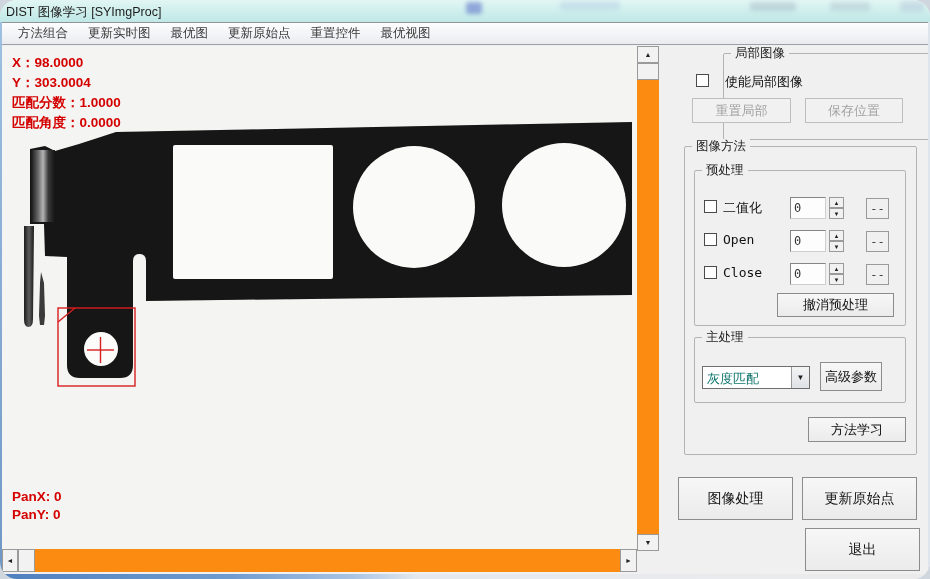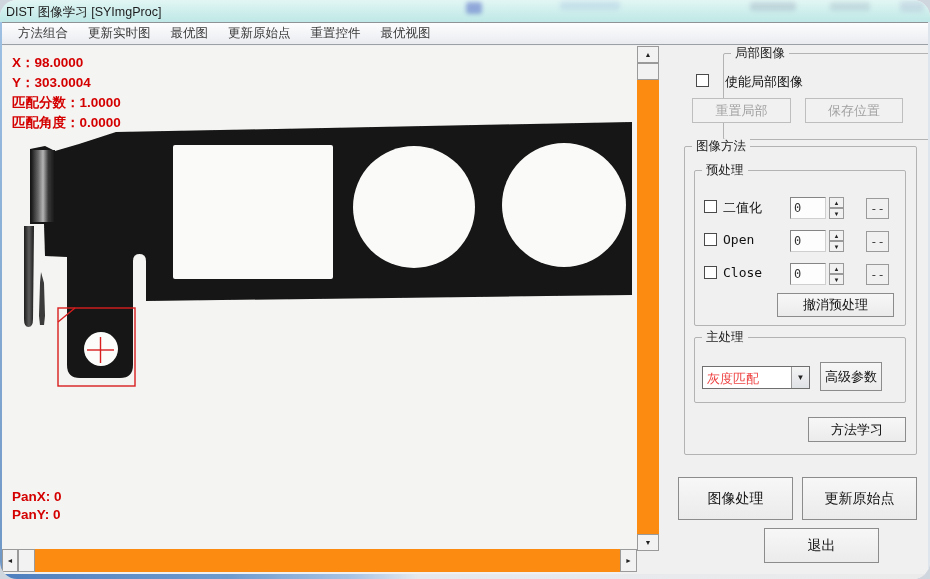--- a/index.html
+++ b/index.html
@@ -45,21 +45,21 @@
   .mono{font-family:"DejaVu Sans Mono","Liberation Mono",monospace;}
   .edit{background:#fdfdfd;border:1px solid #858585;border-right-color:#cfcfcf;
     border-bottom-color:#cfcfcf;box-sizing:border-box;font-size:12px;color:#333;
     padding:3px 0 0 3px;}
   .spin{display:flex;flex-direction:column;}
   .spin div{flex:1;background:#f1f1f1;border:1px solid #9a9a9a;box-sizing:border-box;
     display:flex;align-items:center;justify-content:center;font-size:6px;color:#222;}
   .dash{border:1px solid #9a9a9a;box-sizing:border-box;font-size:12px;color:#444;
     display:flex;align-items:center;justify-content:center;background:#f0f0f0;}
   .combo{background:#fff;border:1px solid #6f6f6f;box-sizing:border-box;display:flex;}
-  .combo .val{flex:1;font-size:13px;color:#ef4444;padding:3px 0 0 4px;}
+  .combo .val{flex:1;font-size:13px;color:#0f766e;padding:3px 0 0 4px;}
   .combo .arrow{width:17px;background:linear-gradient(180deg,#f4f4f4,#dfe2e6);
     border-left:1px solid #9a9a9a;display:flex;align-items:center;justify-content:center;
     font-size:8px;color:#222;}
   
   .edge-left{left:0;top:22px;width:2px;height:552px;background:linear-gradient(180deg,#9dc0e2,#6f97c6);}
   .edge-right{left:928px;top:22px;width:2px;height:552px;background:#dfe5ec;}
   .edge-bottom{left:0;top:574px;width:930px;height:5px;
     background:linear-gradient(90deg,#4f7fbe 0%,#6f9ccf 25%,#a9c4e4 38%,#e5e9ee 45%,#ebebeb 100%);}
 </style>
 </head>
@@ -196,18 +196,18 @@
   </div>
   <div class="abs combo" style="left:702px;top:366px;width:108px;height:23px;">
     <div class="val">灰度匹配</div>
     <div class="arrow">▼</div>
   </div>
   <div class="abs btn" style="left:820px;top:362px;width:62px;height:29px;">高级参数</div>
   <div class="abs btn" style="left:808px;top:417px;width:98px;height:25px;">方法学习</div>
 
   <div class="abs btn big" style="left:678px;top:477px;width:115px;height:43px;">图像处理</div>
   <div class="abs btn big" style="left:802px;top:477px;width:115px;height:43px;">更新原始点</div>
-  <div class="abs btn big" style="left:764px;top:528px;width:115px;height:35px;">退出</div>
+  <div class="abs btn big" style="left:805px;top:528px;width:115px;height:43px;">退出</div>
 
   <div class="abs edge-left"></div>
   <div class="abs edge-right"></div>
   <div class="abs edge-bottom"></div>
 </div>
 
 </body></html>

